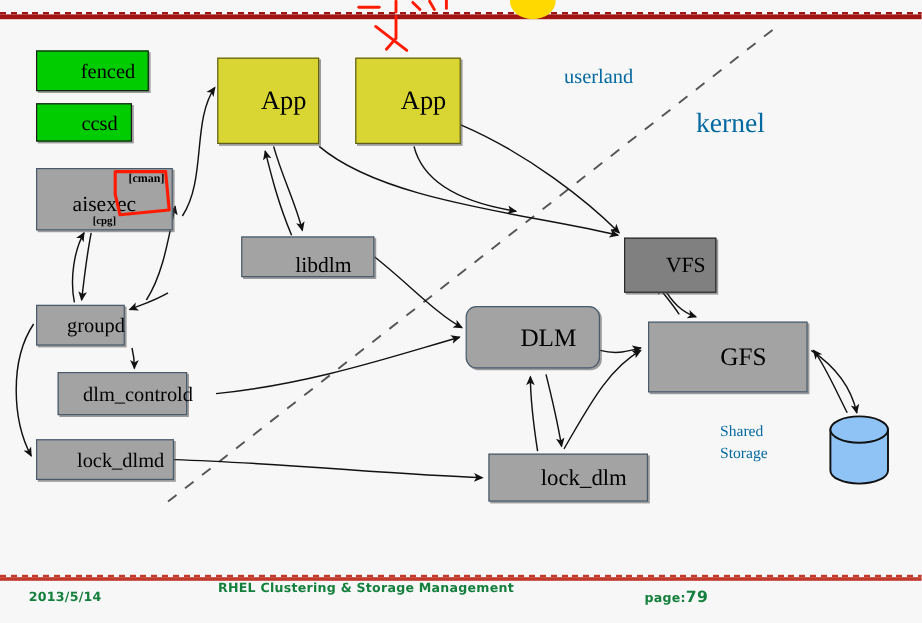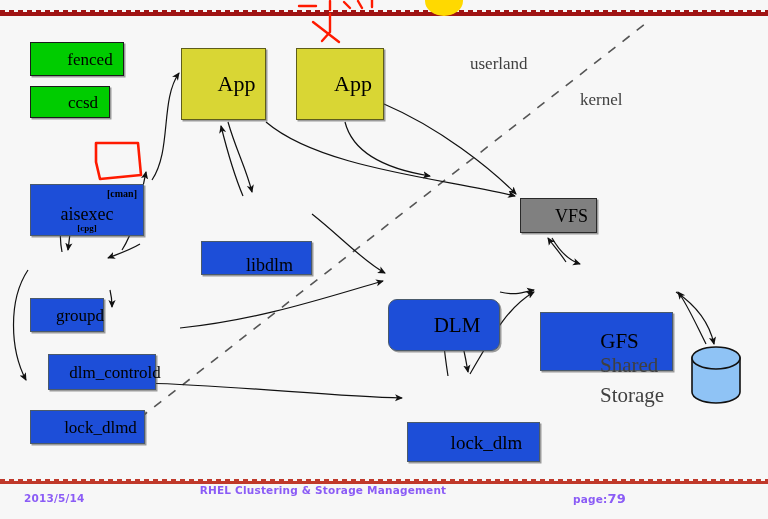--- a/index.html
+++ b/index.html
@@ -28,22 +28,21 @@
     position:absolute;left:0;bottom:35px;width:768px;height:3px;
     background:#c0392b;
   }
   .rule-bottom-dash{
     position:absolute;left:0;bottom:38px;width:768px;height:2px;
     background:repeating-linear-gradient(to right,#c0392b 0 5px,transparent 5px 9px);
   }
   .footer{
     position:absolute;left:0;bottom:0;width:610px;height:35px;
     font-family:"DejaVu Sans", sans-serif;
-    color:#8b5cf6;
-    padding-left:36px;
+    color:#15803d;
   }
   .footer .date{position:absolute;left:24px;top:8px;font-size:10.5px;font-weight:bold;letter-spacing:.2px;}
   .footer .center{position:absolute;left:0;right:0;top:0;text-align:center;font-size:10.5px;font-weight:bold;letter-spacing:.2px;}
   .footer .page{position:absolute;right:20px;top:7px;font-size:10.5px;font-weight:bold;letter-spacing:.2px;}
   .footer .page b{font-size:13px;}
 
   .yellow-blob{
     position:absolute;left:425px;top:-14px;width:38px;height:30px;
     background:#ffd900;border-radius:50%;
   }
@@ -55,25 +54,25 @@
     display:flex;align-items:center;justify-content:center;
     border:1px solid #3a3a3a;
     color:#000;
     text-align:center;
     line-height:1;
     box-shadow:1.5px 1.5px 0 rgba(80,80,80,.55);
     padding-left:26px;
   }
   .green{background:#00cc00;border-color:#1b1b1b;}
   .yellow{background:#d9d634;border-color:#5e5d1b;}
-  .blue{background:#1d4ed8;border-color:#4a5a6b;margin-top:44px;}
+  .blue{background:#a3a3a3;border-color:#4a5a6b;}
   .gray{background:#808080;border-color:#2a2a2a;}
 
   .label-plain{
-    position:absolute;color:#404040;
+    position:absolute;color:#0369a1;
     font-family:"Liberation Serif", serif;
   }
 
   
   .aisexec-wrap{position:absolute;}
   .aisexec-main{position:absolute;left:0;right:0;top:20px;text-align:center;font-size:18px;}
   .aisexec-cman{position:absolute;right:6px;top:4px;font-size:10px;font-weight:bold;}
   .aisexec-cpg{position:absolute;left:0;right:0;top:39px;text-align:center;font-size:9px;font-weight:bold;}
 
   svg.overlay{position:absolute;left:0;top:0;width:768px;height:519px;pointer-events:none;}
@@ -193,44 +192,44 @@
   </div>
 
   <div class="node yellow" style="left:296px;top:48px;width:88px;height:72px;font-size:22px;">
     <span>App</span>
   </div>
 
   <div class="node blue" style="left:201px;top:197px;width:111px;height:34px;font-size:18px;align-items:flex-end;">
     <span>libdlm</span>
   </div>
 
-  <div class="node gray" style="left:520px;top:198px;width:77px;height:35px;font-size:18px;text-align:center;">
+  <div class="node gray" style="left:520px;top:198px;width:77px;height:46px;font-size:18px;text-align:center;">
     <span>VFS</span>
   </div>
 
   <div class="node blue" style="left:388px;top:255px;width:112px;height:52px;font-size:21px;border-radius:9px;">
     <span>DLM</span>
   </div>
 
   <div class="node blue" style="left:540px;top:268px;width:133px;height:59px;font-size:21px;">
     <span>GFS</span>
   </div>
 
   <div class="node blue" style="left:407px;top:378px;width:133px;height:40px;font-size:19px;">
     <span>lock_dlm</span>
   </div>
 
   <div class="label-plain" style="left:470px;top:54px;font-size:17px;">
     <span>userland</span>
   </div>
-  <div class="label-plain" style="left:580px;top:90px;font-size:17px;">
+  <div class="label-plain" style="left:580px;top:90px;font-size:23px;">
     <span>kernel</span>
   </div>
 
-  <div class="label-plain" style="left:600px;top:350px;font-size:21px;line-height:1.45;">
+  <div class="label-plain" style="left:600px;top:350px;font-size:13px;line-height:1.45;">
     <div>Shared</div>
     <div>Storage</div>
   </div>
 
   <svg class="overlay" viewBox="0 0 768 519">
     <g stroke="#111" stroke-width="1.6" fill="#8fc3f5">
       <path d="M692,358 L692,392 A24,11 0 0 0 740,392 L740,358 Z"></path>
       <ellipse cx="716" cy="358" rx="24" ry="11"></ellipse>
     </g>
   </svg>

